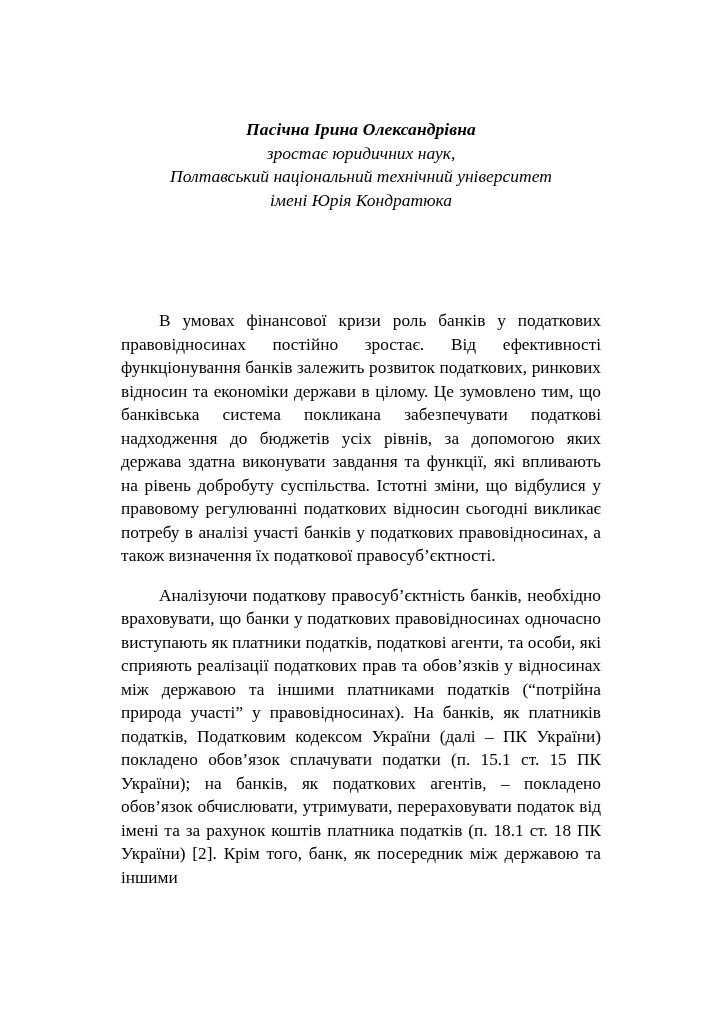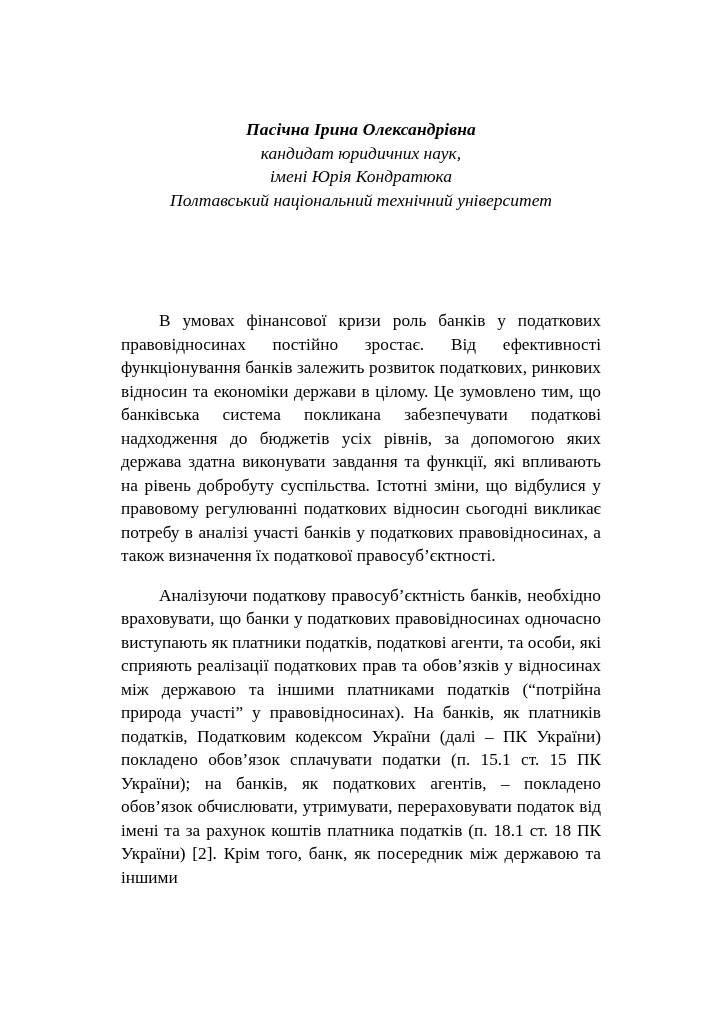--- a/index.html
+++ b/index.html
@@ -99,23 +99,23 @@
   }
 </style>
 </head>
 <body>
 
 <div class="page">
   <div class="content">
 
     <div class="byline">
       <div class="author-name">Пасічна Ірина Олександрівна</div>
-      <div class="byline-line">кандидат юридичних наук,</div>
+      <div class="byline-line">зростає юридичних наук,</div>
+      <div class="byline-line">Полтавський національний технічний університет</div>
       <div class="byline-line">імені Юрія Кондратюка</div>
-      <div class="byline-line">Полтавський національний технічний університет</div>
     </div>
 
     <h1 class="article-title">
     </h1>
 
     <div class="body-text">
       <p class="natural-last">В умовах фінансової кризи роль банків у податкових правовідносинах постійно зростає. Від ефективності функціонування банків залежить розвиток податкових, ринкових відносин та економіки держави в цілому. Це зумовлено тим, що банківська система покликана забезпечувати податкові надходження до бюджетів усіх рівнів, за допомогою яких держава здатна виконувати завдання та функції, які впливають на рівень добробуту суспільства. Істотні зміни, що відбулися у правовому регулюванні податкових відносин сьогодні викликає потребу в аналізі участі банків у податкових правовідносинах, а також визначення їх податкової правосуб’єктності.</p>
       <p class="justify-last">Аналізуючи податкову правосуб’єктність банків, необхідно враховувати, що банки у податкових правовідносинах одночасно виступають як платники податків, податкові агенти, та особи, які сприяють реалізації податкових прав та обов’язків у відносинах між державою та іншими платниками податків (“потрійна природа участі” у правовідносинах). На банків, як платників податків, Податковим кодексом України (далі – ПК України) покладено обов’язок сплачувати податки (п. 15.1 ст. 15 ПК України); на банків, як податкових агентів, – покладено обов’язок обчислювати, утримувати, перераховувати податок від імені та за рахунок коштів платника податків (п. 18.1 ст. 18 ПК України) [2]. Крім того, банк, як посередник між державою та іншими</p>
     </div>
 

